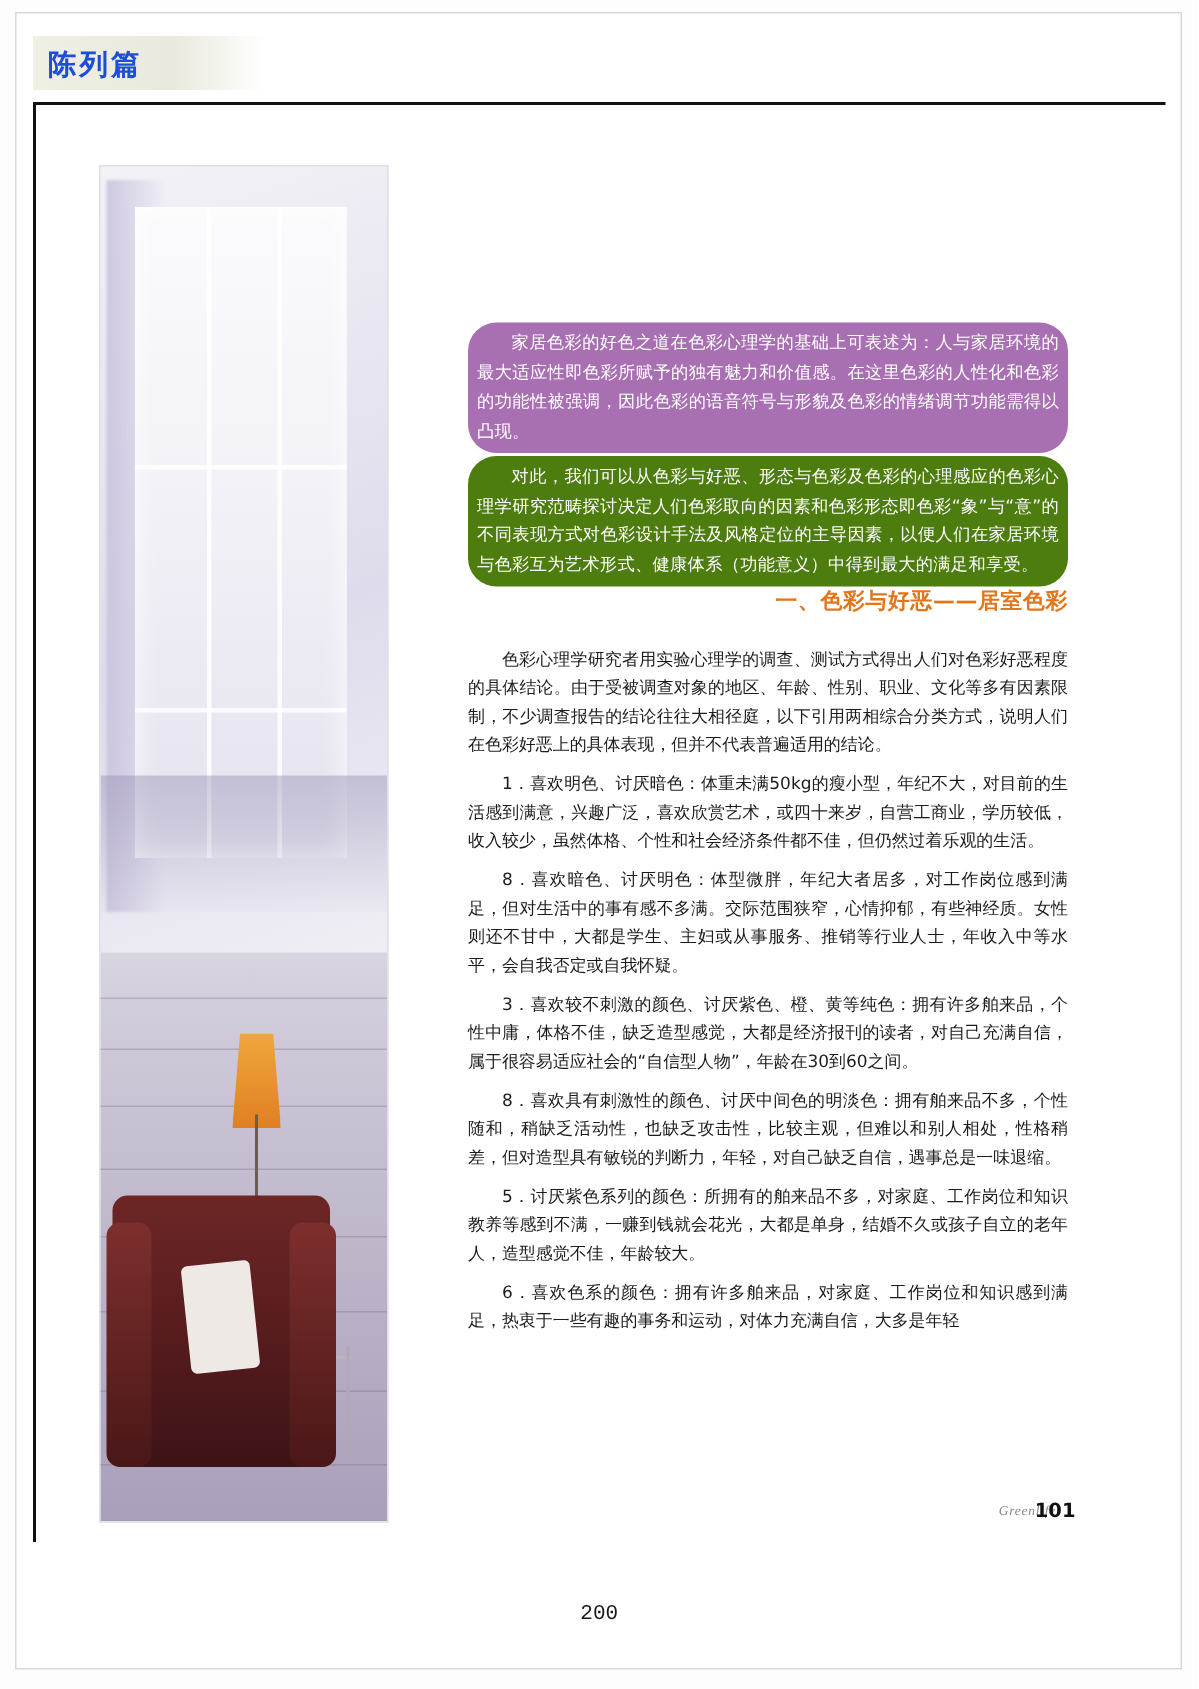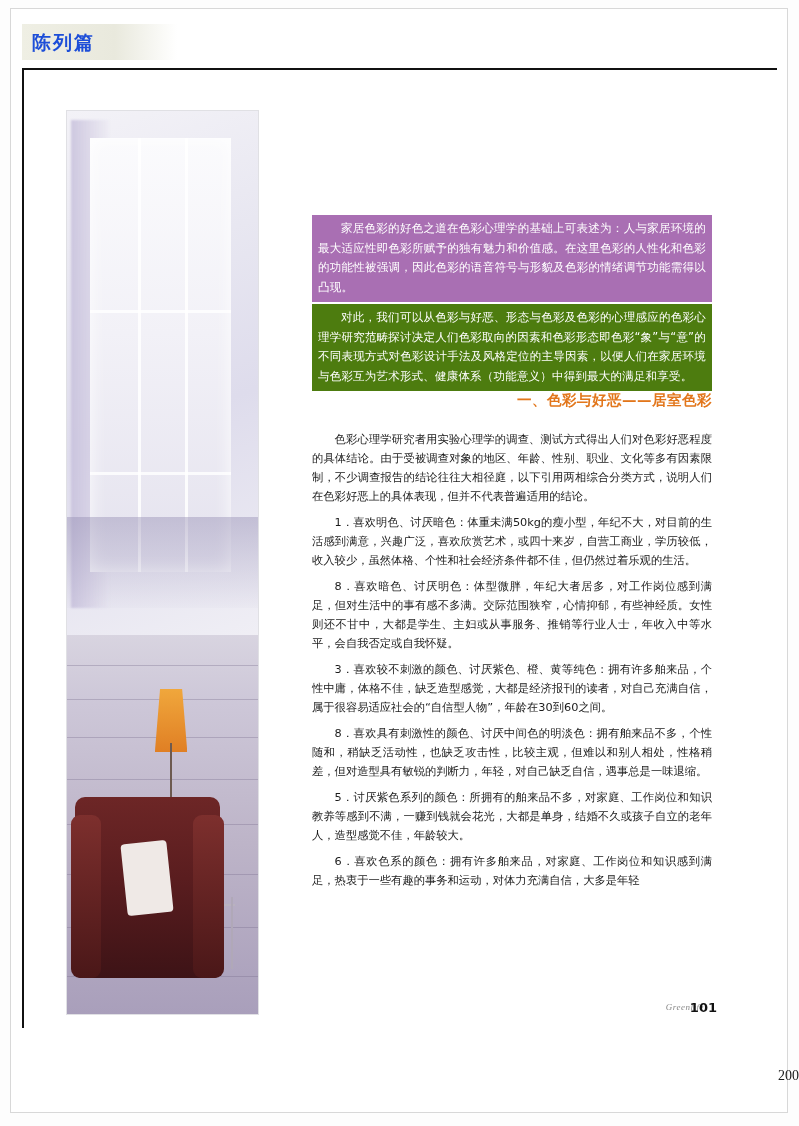--- a/index.html
+++ b/index.html
@@ -215,20 +215,21 @@
   
   .hl-block {
     background: #a96fb3;
     color: #ffffff;
     padding: 4px 6px 5px 6px;
     font-family: "DejaVu Sans", sans-serif;
     font-size: 11.5px;
     line-height: 19.5px;
     text-align: justify;
     letter-spacing: 0.2px;
+    border-radius: 19px;
   }
   .hl-block.second {
     margin-top: 2px;
     background: #4d7c0f;
   }
   .hl-block p { margin: 0; text-indent: 2em; }
 
   
   #section-heading {
     text-align: right;
@@ -284,22 +285,22 @@
     font-style: italic;
     font-size: 9px;
     color: #888888;
     letter-spacing: 0.5px;
   }
   #page-number {
     position: absolute;
     left: 0;
     top: 1068px;
     width: 799px;
-    text-align: right;
-    font-family: Liberation Serif, serif;
+    text-align: center;
+    font-family: Liberation Mono, monospace;
     font-size: 14px;
     color: #1a1a1a;
   }
 </style>
 </head>
 <body>
 
 <div id="page">
   <div id="page-border"></div>
 

